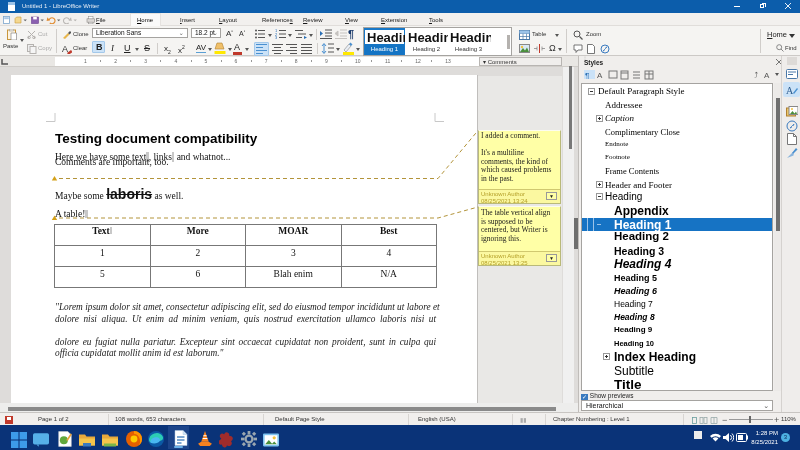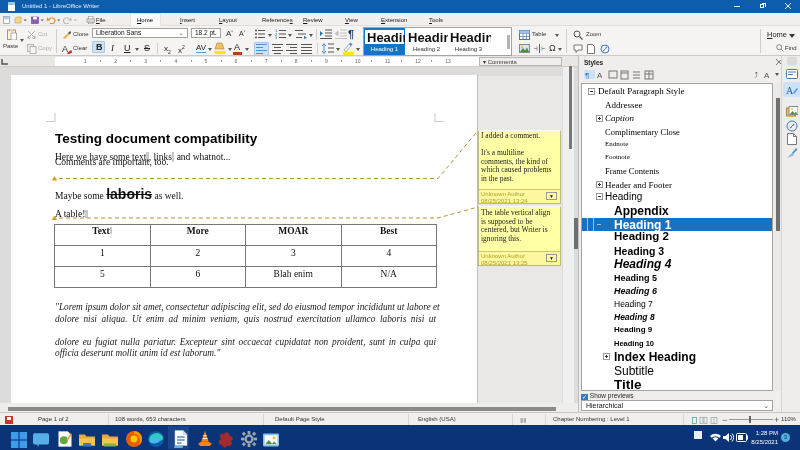--- a/index.html
+++ b/index.html
@@ -407,21 +407,21 @@
           <td class="tc">6</td>
           <td class="tc">Blah enim</td>
           <td class="tc">N/A</td>
         </tr>
   </tbody>
     </table>
 
   <div class="lor" style="top:235px">"Lorem ipsum dolor sit amet, consectetur adipiscing elit, sed do eiusmod tempor incididunt ut labore et</div>
   <div class="lor" style="top:246.5px">dolore nisi aliqua. Ut enim ad minim veniam, quis nostrud exercitation ullamco laboris nisi ut</div>
   <div class="lor" style="top:269.5px">dolore eu fugiat nulla pariatur. Excepteur sint occaecat cupidatat non proident, sunt in culpa qui</div>
-  <div class="lor" style="top:281px;text-align-last:left">officia deserunt mollit anim id est laborum."</div>
+  <div class="lor" style="top:281px;text-align-last:left">officia cupidatat mollit anim id est laborum."</div>
 
   <svg class="abs" style="left:0;top:0" width="578" height="336" viewBox="0 0 578 336">
     <path d="M59 111.5 H438 L478 63.5" fill="none" stroke="#b3943a" stroke-width="1" stroke-dasharray="4,3"></path>
     <path d="M59 151 H438 L478 140" fill="none" stroke="#b3943a" stroke-width="1" stroke-dasharray="4,3"></path>
     <path d="M54.5 109 l2.7 4.5 h-5.4 z" fill="#d4a017"></path>
     <path d="M54.5 148.5 l2.7 4.5 h-5.4 z" fill="#d4a017"></path>
   </svg>
 
   <div class="cbox" style="left:478px;top:63px;width:83px;height:74px">
     <div style="padding:1px 0 0 2px;line-height:8.6px">I added a comment.<br><br>It's a multiline<br>comments, the kind of<br>which caused problems<br>in the past.</div>

